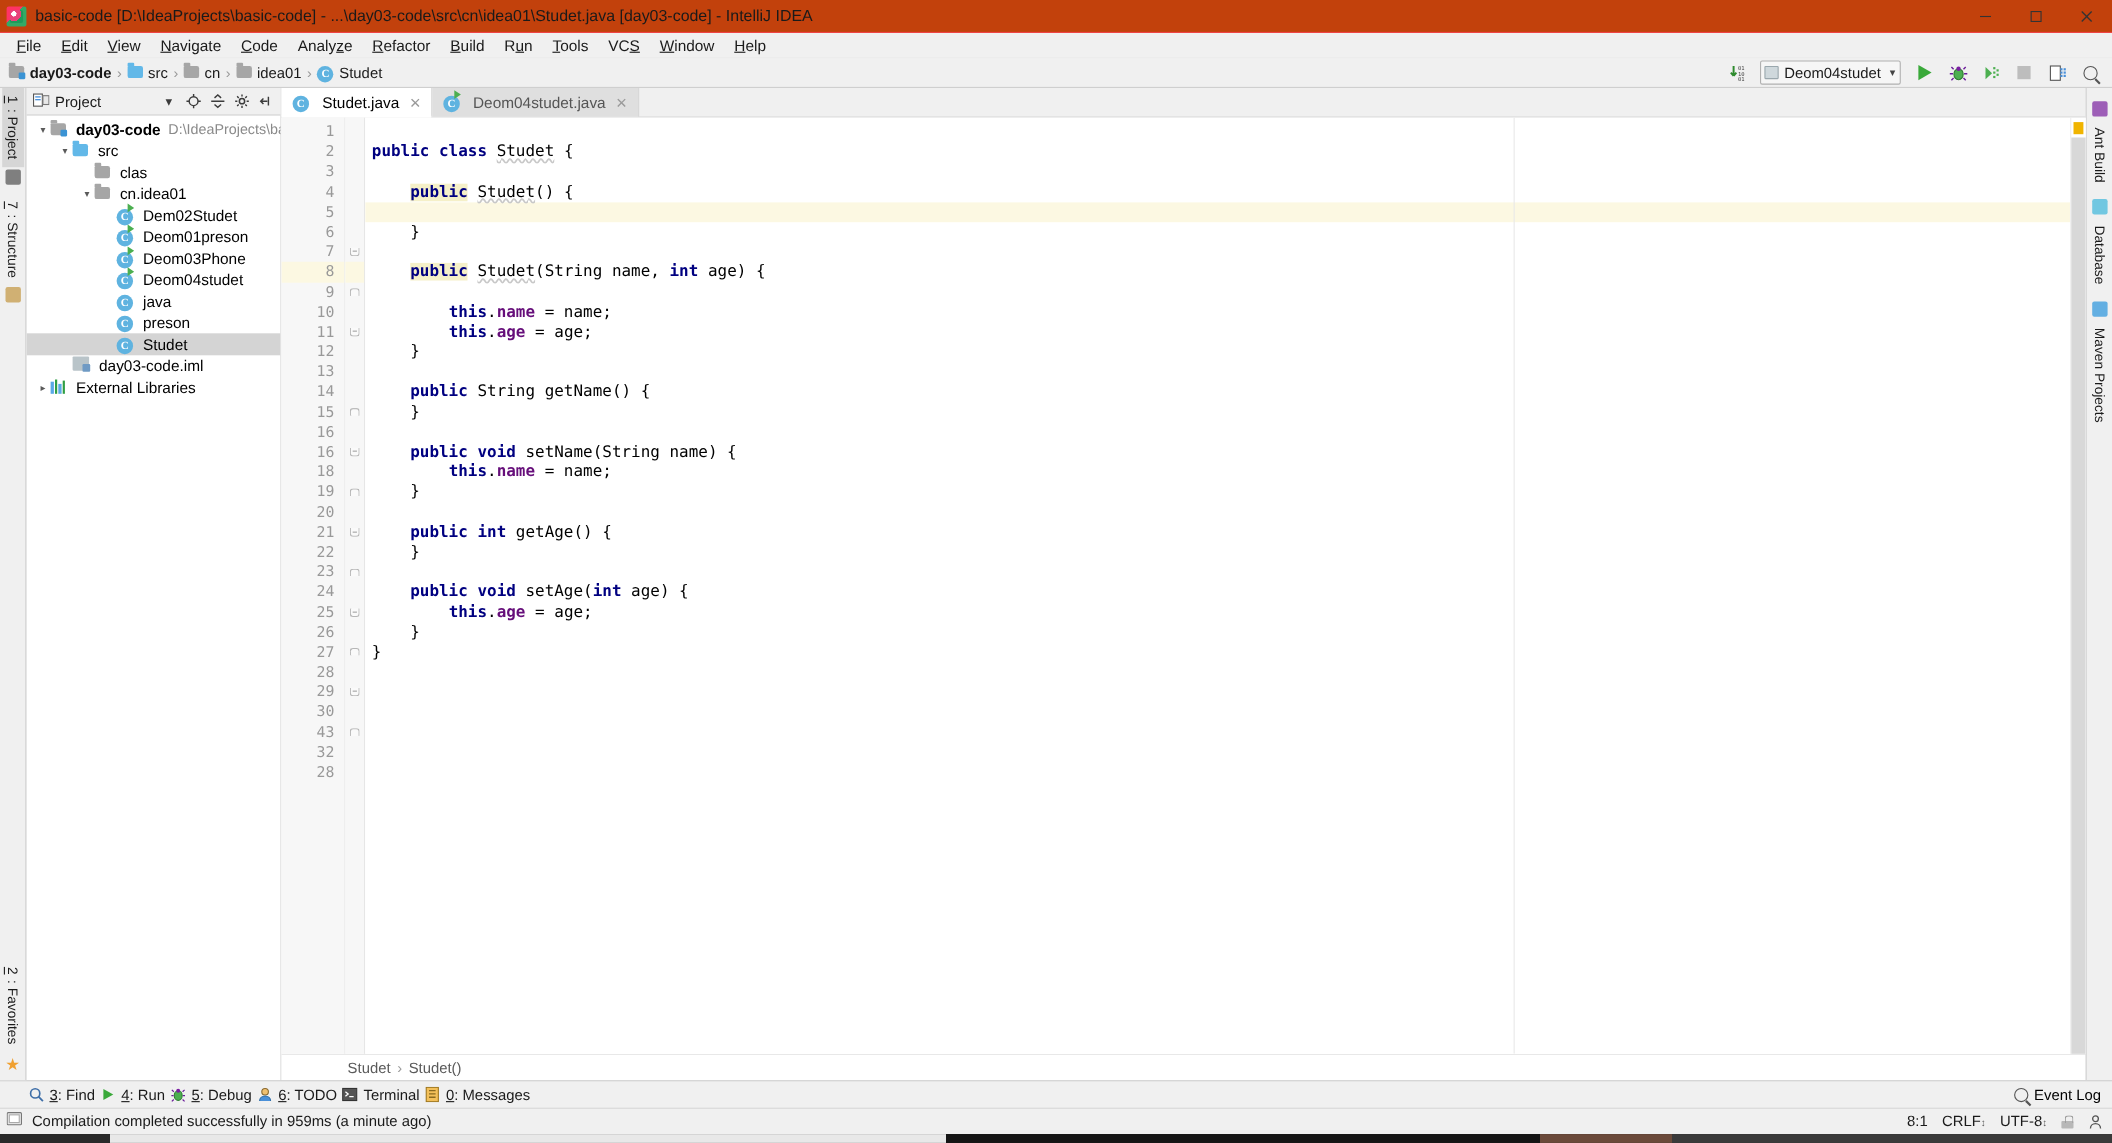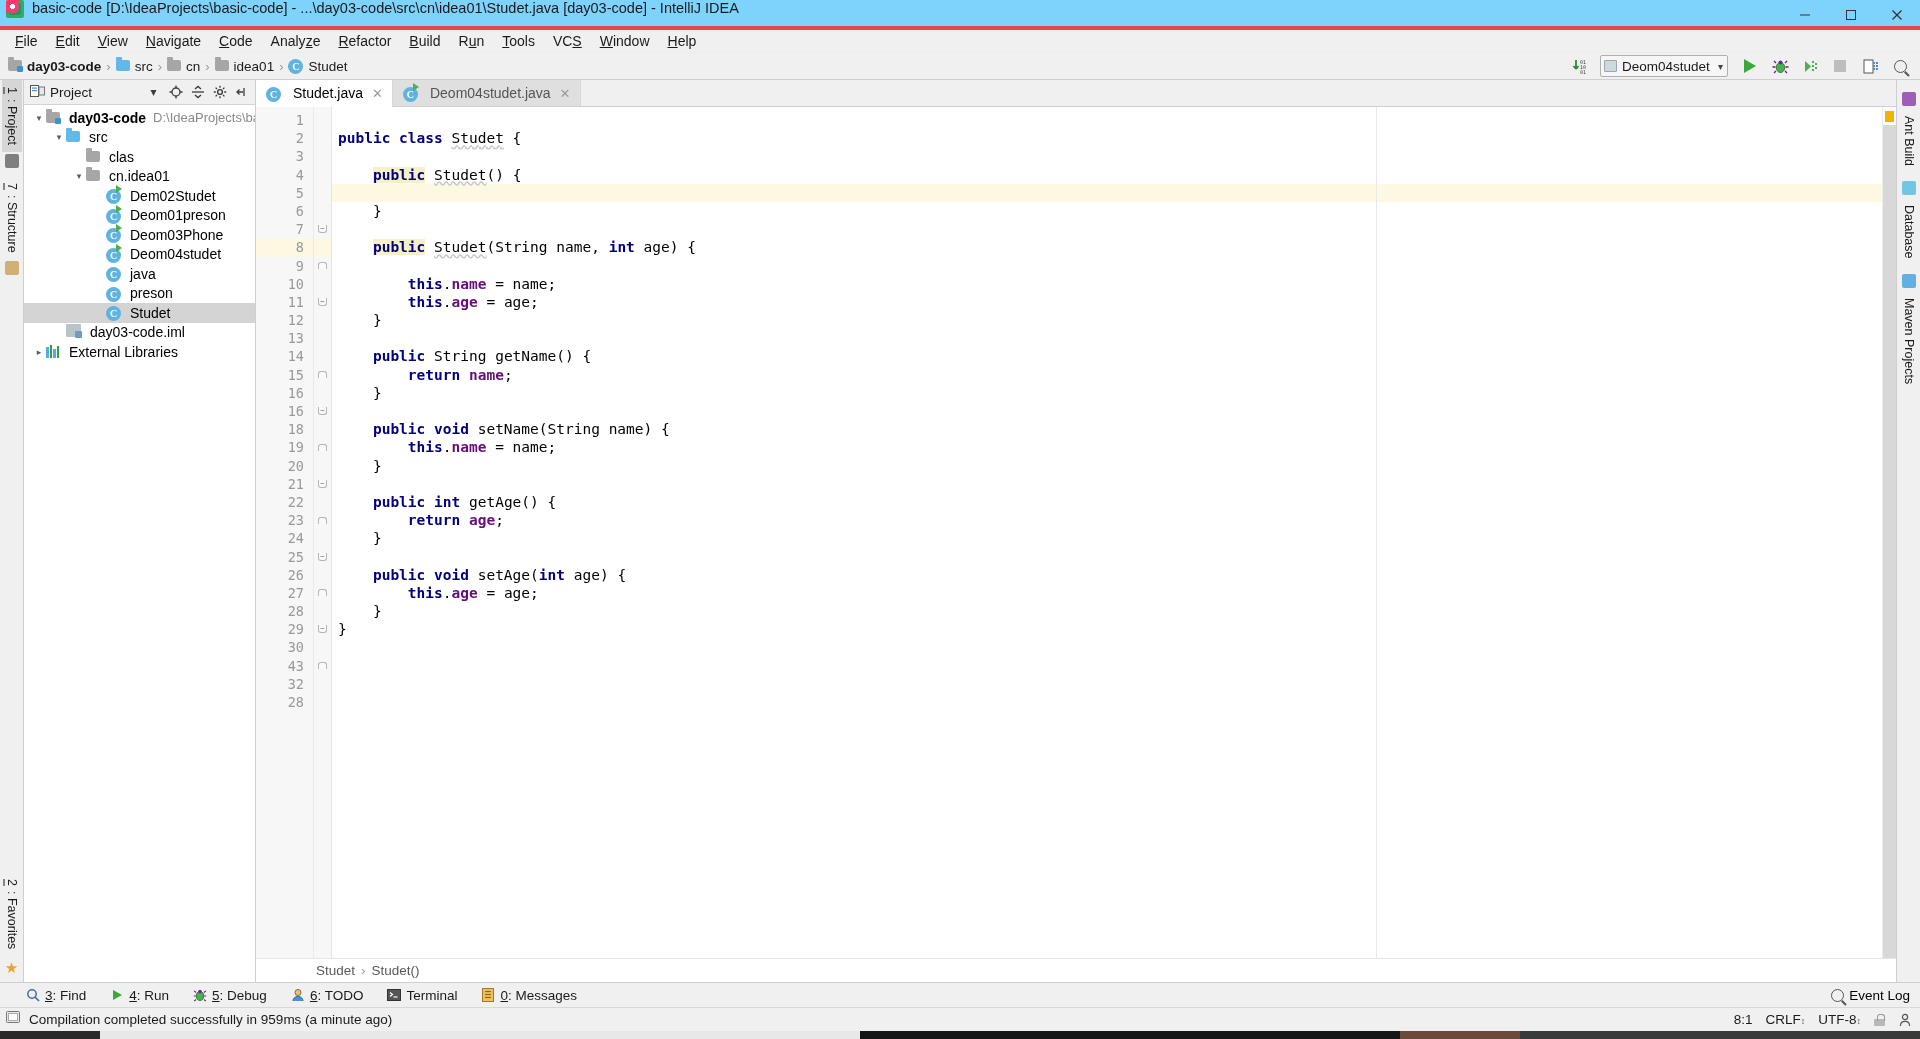--- a/index.html
+++ b/index.html
@@ -8,22 +8,22 @@
     background: #f0f0f0;
     font-family: "Liberation Sans", sans-serif;
     font-size: 14px;
     overflow: hidden;
     color: #000;
   }
   .app { width: 1920px; height: 1039px; display: flex; flex-direction: column; }
 
   
   .titlebar {
-    height: 30px; background: #7dd3fc; display: flex; align-items: flex-start;
-    border-bottom: 4px solid #ef4444; flex: 0 0 30px;
+    height: 30px; background: #c2410c; display: flex; align-items: center;
+    border-bottom: 1px solid #ef4444; flex: 0 0 30px;
   }
   .title-icon {
     width: 18px; height: 18px; margin: 0 8px 0 6px; position: relative;
     background: linear-gradient(135deg,#f36 0%,#f36 40%,#3a6 41%,#3a6 100%);
     border-radius: 2px; flex: 0 0 auto;
   }
   .title-icon::after{
     content:""; position:absolute; left:3px; top:3px; width:12px; height:12px;
     background: radial-gradient(circle at 30% 30%, #fff 0 20%, #e8427a 21% 55%, #1f9a5a 56% 100%);
     border-radius:2px;
@@ -212,21 +212,21 @@
     display: flex; flex-direction: column; align-items: center; flex: 0 0 24px; padding-top: 4px;
   }
   .rrail-tab {
     writing-mode: vertical-rl; text-orientation: mixed; font-size: 12.5px;
     padding: 7px 3px; color: #1a1a1a; white-space: nowrap; display: flex; align-items: center; gap: 5px;
   }
 
   
   .toolbar-bottom {
     height: 25px; background: #f0f0f0; border-top: 1px solid #cfcfcf;
-    display: flex; align-items: center; padding-left: 26px; gap: 24px; flex: 0 0 25px;
+    display: flex; align-items: center; padding-left: 26px; gap: 5px; flex: 0 0 25px;
   }
   .twb {
     display: flex; align-items: center; gap: 5px; font-size: 13.5px; color: #1a1a1a; cursor: default;
   }
   .twb u { text-decoration: underline; }
   .tw-right { margin-left: auto; padding-right: 10px; display: flex; align-items: center; gap: 5px; font-size: 13.5px; }
 
   
   .statusbar {
     height: 24px; background: #f0f0f0; border-top: 1px solid #d8d8d8;
@@ -653,29 +653,27 @@
             <div class="cline hl">&nbsp;</div>
             <div class="cline"><span class="plain">    }</span></div>
             <div class="cline">&nbsp;</div>
             <div class="cline"><span class="plain">    </span><span class="kwhl">public</span><span class="plain"> </span><span class="err">Studet</span><span class="plain">(String name, </span><span class="kw">int</span><span class="plain"> age) {</span></div>
             <div class="cline">&nbsp;</div>
             <div class="cline"><span class="plain">        </span><span class="kw">this</span><span class="plain">.</span><span class="fld">name</span><span class="plain"> = name;</span></div>
             <div class="cline"><span class="plain">        </span><span class="kw">this</span><span class="plain">.</span><span class="fld">age</span><span class="plain"> = age;</span></div>
             <div class="cline"><span class="plain">    }</span></div>
             <div class="cline">&nbsp;</div>
             <div class="cline"><span class="plain">    </span><span class="kw">public</span><span class="plain"> String getName() {</span></div>
-            <div class="cline"><span class="plain">        </span><span class="kw">return </span><span class="fld">name</span><span class="plain">;</span></div>
             <div class="cline"><span class="plain">    }</span></div>
             <div class="cline">&nbsp;</div>
             <div class="cline"><span class="plain">    </span><span class="kw">public void</span><span class="plain"> setName(String name) {</span></div>
             <div class="cline"><span class="plain">        </span><span class="kw">this</span><span class="plain">.</span><span class="fld">name</span><span class="plain"> = name;</span></div>
             <div class="cline"><span class="plain">    }</span></div>
             <div class="cline">&nbsp;</div>
             <div class="cline"><span class="plain">    </span><span class="kw">public int</span><span class="plain"> getAge() {</span></div>
-            <div class="cline"><span class="plain">        </span><span class="kw">return </span><span class="fld">age</span><span class="plain">;</span></div>
             <div class="cline"><span class="plain">    }</span></div>
             <div class="cline">&nbsp;</div>
             <div class="cline"><span class="plain">    </span><span class="kw">public void</span><span class="plain"> setAge(</span><span class="kw">int</span><span class="plain"> age) {</span></div>
             <div class="cline"><span class="plain">        </span><span class="kw">this</span><span class="plain">.</span><span class="fld">age</span><span class="plain"> = age;</span></div>
             <div class="cline"><span class="plain">    }</span></div>
             <div class="cline"><span class="plain">}</span></div>
             <div class="cline">&nbsp;</div>
           </div>
         <div class="markerbar">
           <div class="mk box"></div>

